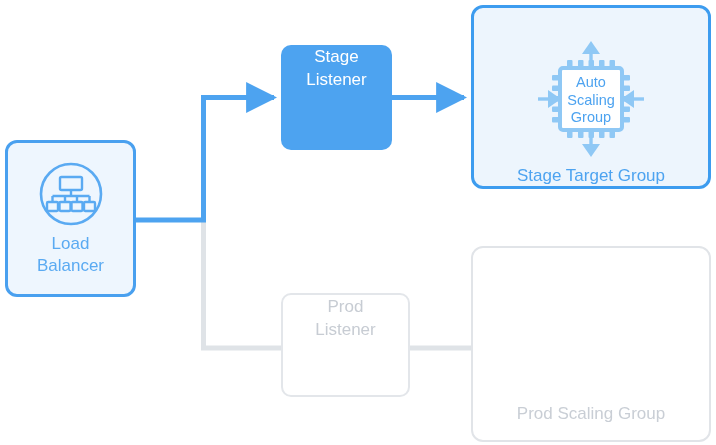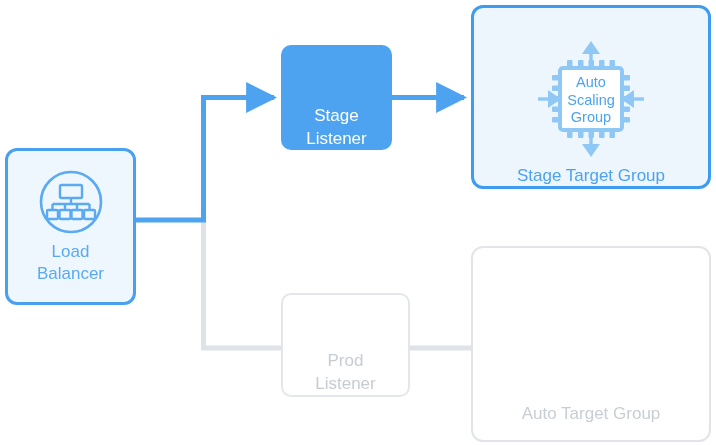--- a/index.html
+++ b/index.html
@@ -32,26 +32,26 @@
 
   
   .node {
     position: absolute;
     box-sizing: border-box;
     border-radius: 12px;
     z-index: 2;
     display: flex;
     flex-direction: column;
     align-items: center;
-    justify-content: flex-end;
+    justify-content: flex-start;
   }
 
   
   #load-balancer {
-    left: 5px; top: 148px;
+    left: 5px; top: 140px;
     width: 131px; height: 157px;
     background: #eef6fe;
     border: 3px solid #49a0ef;
     justify-content: center;
   }
   #load-balancer .lb-icon {
     width: 66px; height: 66px;
     margin-bottom: 6px;
   }
   #load-balancer .node-label {
@@ -235,16 +235,16 @@
       <rect x="30" y="28" width="62" height="62" rx="3" fill="#ffffff" stroke="#8fc8f5" stroke-width="4"></rect>
 
       <text x="61" y="47" text-anchor="middle" font-family="Liberation Sans, sans-serif" font-size="14.5" fill="#4da3f0">Auto</text>
       <text x="61" y="64.5" text-anchor="middle" font-family="Liberation Sans, sans-serif" font-size="14.5" fill="#4da3f0">Scaling</text>
       <text x="61" y="82" text-anchor="middle" font-family="Liberation Sans, sans-serif" font-size="14.5" fill="#4da3f0">Group</text>
     </svg>
     <div class="group-label">Stage Target Group</div>
   </div>
 
   <div class="node" id="prod-target-group">
-    <div class="group-label">Auto Target Group</div>
+    <div class="group-label">Prod Scaling Group</div>
   </div>
 
 </div>
 
 </body></html>

